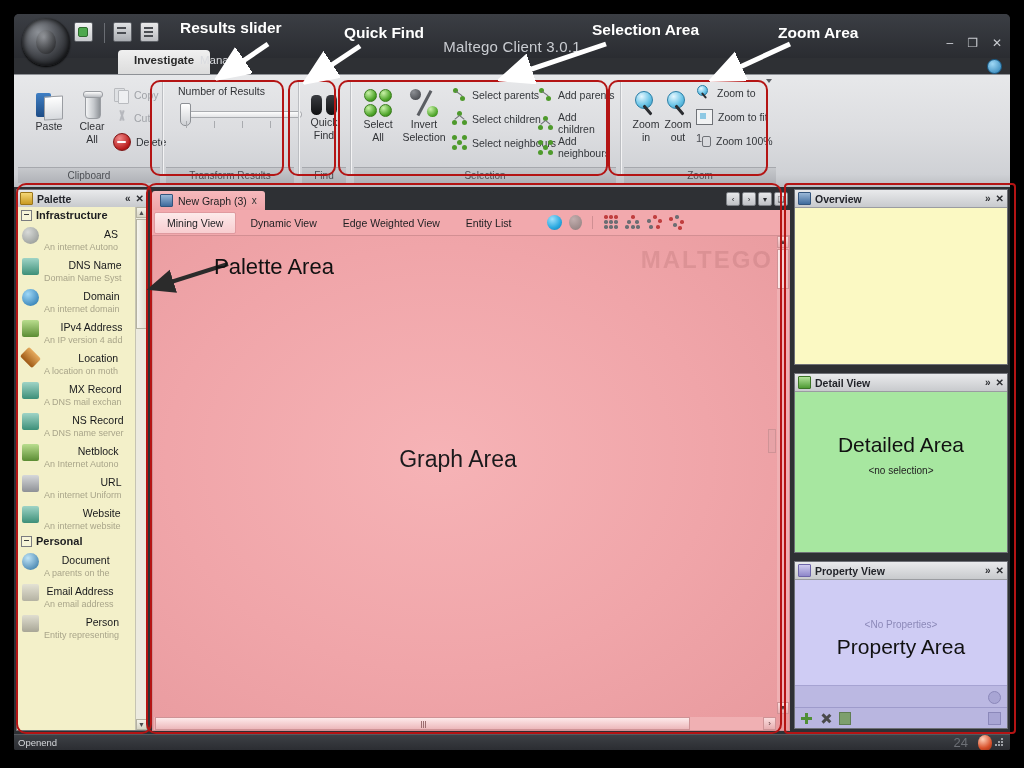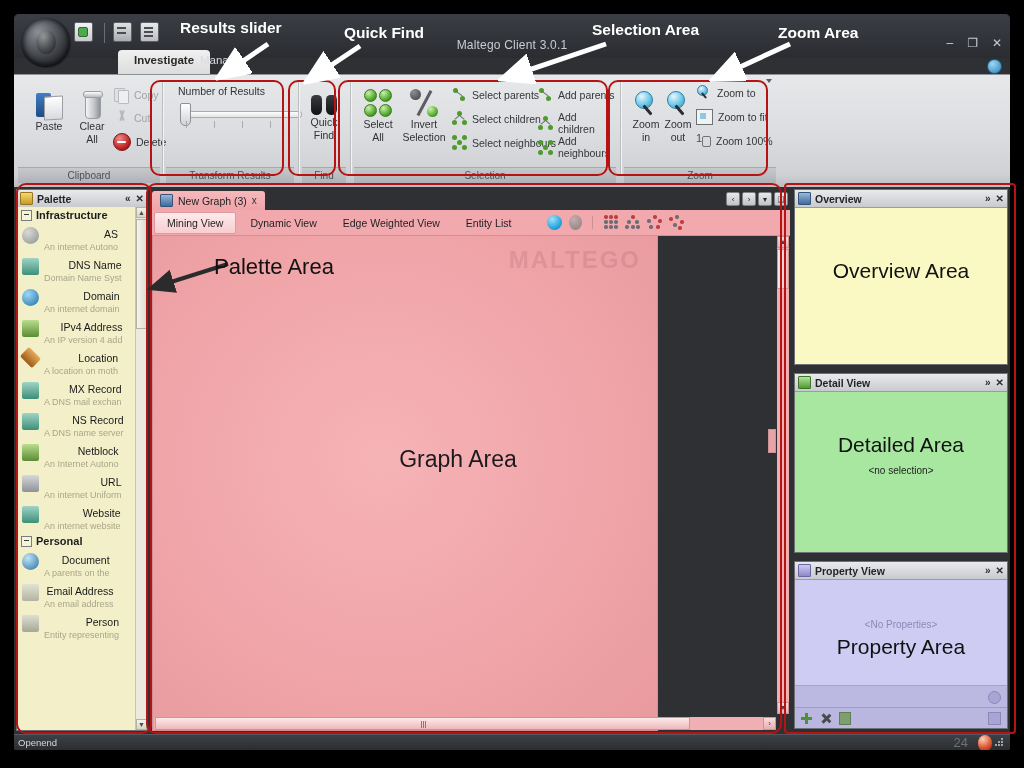--- a/index.html
+++ b/index.html
@@ -24,21 +24,21 @@
            border:1px solid #5d6066;border-radius:2px;position:relative;}
   .qat-ico:after{content:"";position:absolute;left:3px;top:4px;width:9px;height:1.5px;
            background:#4a4d52;box-shadow:0 4px 0 #4a4d52,0 8px 0 #4a4d52;}
   .qat-ico.save{background:linear-gradient(#dfe1e3,#a9acb1);}
   .qat-ico.save:after{box-shadow:0 5px 0 #4a4d52;}
   .qat-ico.newgraph{background:linear-gradient(#f2f3f4,#c8cacd);}
   .qat-ico.newgraph:after{content:"";position:absolute;right:-2px;bottom:-2px;width:8px;height:8px;
            border-radius:2px;background:#4ea84e;border:1px solid #2e6b2e;box-shadow:none;}
   .qat-sep{width:1px;height:20px;background:#6a6d73;margin:0 3px;}
   .app-title{position:absolute;left:0;top:24px;width:996px;text-align:center;color:#c9ccd1;
-             font-size:12px;letter-spacing:.2px;}
+             font-size:15px;letter-spacing:.2px;}
   .winbtns{position:absolute;right:8px;top:24px;display:flex;gap:14px;color:#c9ccd1;font-size:12px;}
   .winbtns span{cursor:default;line-height:10px;}
 
   
   .tabstrip{position:absolute;left:0;top:36px;width:996px;height:24px;margin-left:44px;}
   .rtab{position:absolute;top:0;height:24px;padding:4px 16px 0;font-size:11.5px;color:#d9dbdf;
         border-radius:4px 4px 0 0;box-sizing:border-box;}
   .rtab.active{background:linear-gradient(#f0f0f0,#dcdcdc);color:#2a2a2a;font-weight:bold;}
 
   
@@ -176,21 +176,21 @@
   .viewbar{position:absolute;left:0;top:21px;width:638px;height:25px;background:#f2a9ad;
           border-bottom:1px solid #d98e93;display:flex;align-items:center;}
   .viewtab{font-size:10.5px;color:#1d1e21;padding:4px 12px;margin-left:2px;}
   .viewtab.active{background:linear-gradient(#fdeaea,#f8cdd0);border:1px solid #e09a9f;border-radius:2px;}
   .viewicons{display:flex;align-items:center;gap:7px;margin-left:24px;}
   .vi-blue{width:15px;height:15px;border-radius:50%;background:radial-gradient(circle at 35% 28%,#9fe0fb,#29a8e0 60%,#1679a8);}
   .vi-gray{width:13px;height:15px;border-radius:50%;background:radial-gradient(circle at 35% 28%,#c2aeae,#8d7b7b);}
   .vi-dots{position:relative;width:15px;height:15px;}
   .vi-dots i{position:absolute;width:3.5px;height:3.5px;border-radius:50%;background:#c03e3e;}
   .vi-dots b{position:absolute;width:3.5px;height:3.5px;border-radius:50%;background:#6b6e73;}
-  .graphcanvas{position:absolute;left:0;top:46px;width:506px;height:496px;
+  .graphcanvas{position:absolute;left:0;top:46px;width:638px;height:496px;
        background:radial-gradient(ellipse at 45% 45%,#f6b3b6 0%,#f0a5a9 55%,#e89a9e 100%);
        border:1px solid #d38f93;box-sizing:border-box;overflow:hidden;padding-left:40px;}
   .watermark{position:absolute;right:16px;top:10px;font-size:24px;font-weight:bold;color:rgba(120,60,60,.14);
        letter-spacing:2px;}
   .graphlabel{position:absolute;left:0;top:210px;width:610px;text-align:center;font-size:23px;color:#1a1a1c;}
   .gsbV{position:absolute;right:1px;top:47px;width:12px;height:478px;background:#f0b0b3;}
   .gsbV .arr{width:12px;height:12px;background:linear-gradient(#fbdcdd,#e7aeb1);border:1px solid #cf9396;
        font-size:7px;text-align:center;line-height:10px;box-sizing:border-box;color:#5a3a3c;}
   .gsbV .thumb{position:absolute;top:13px;width:12px;height:40px;background:linear-gradient(90deg,#fdeaea,#edb8bb);
        border:1px solid #cf9396;box-sizing:border-box;}
@@ -608,23 +608,20 @@
       </div>
     </div>
 
     <div class="rpanel" style="top:2px;width:214px;height:176px;background:#fbf9c3;">
       <div class="panel-head">
         <span class="pico"></span>
         <span class="ptitle">Overview</span>
         <span class="pbtn">»</span>
         <span class="pbtn">✕</span>
       </div>
-      <div class="rbody">
-        <div class="rbig" style="top:52px;font-size:21px;color:#111;">Overview Area</div>
-      </div>
     </div>
 
     <div class="rpanel" style="top:186px;width:214px;height:180px;background:#a7e7a0;">
       <div class="panel-head">
         <span class="pico green"></span>
         <span class="ptitle">Detail View</span>
         <span class="pbtn">»</span>
         <span class="pbtn">✕</span>
       </div>
       <div class="rbody">

